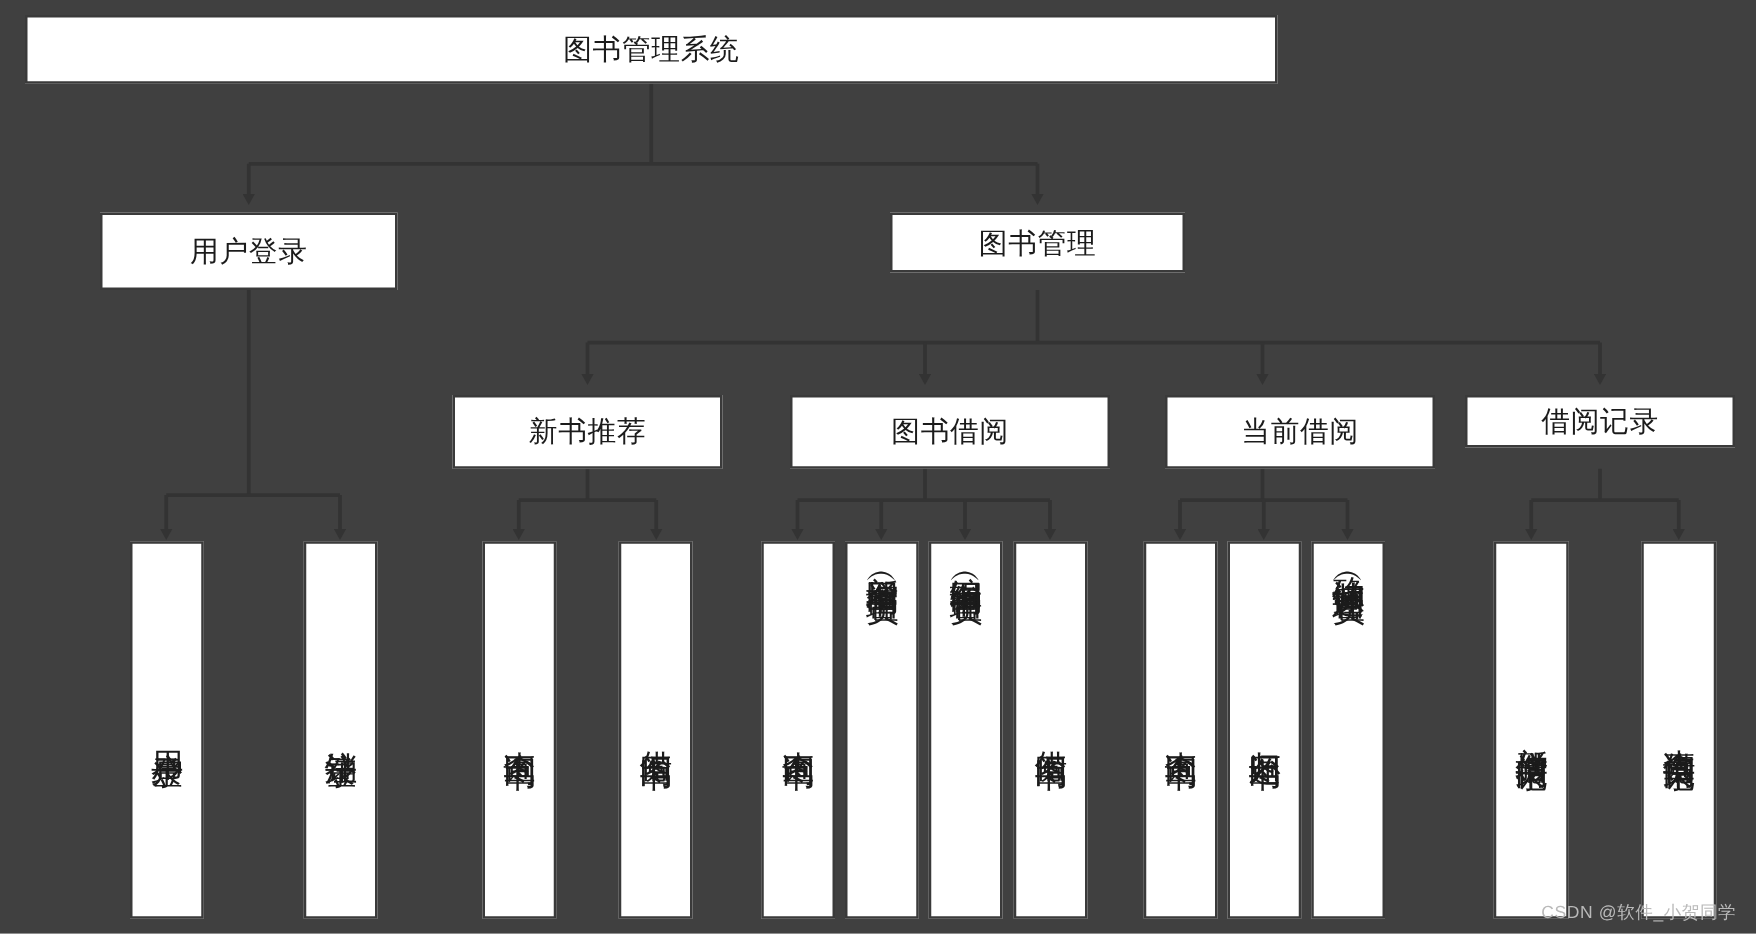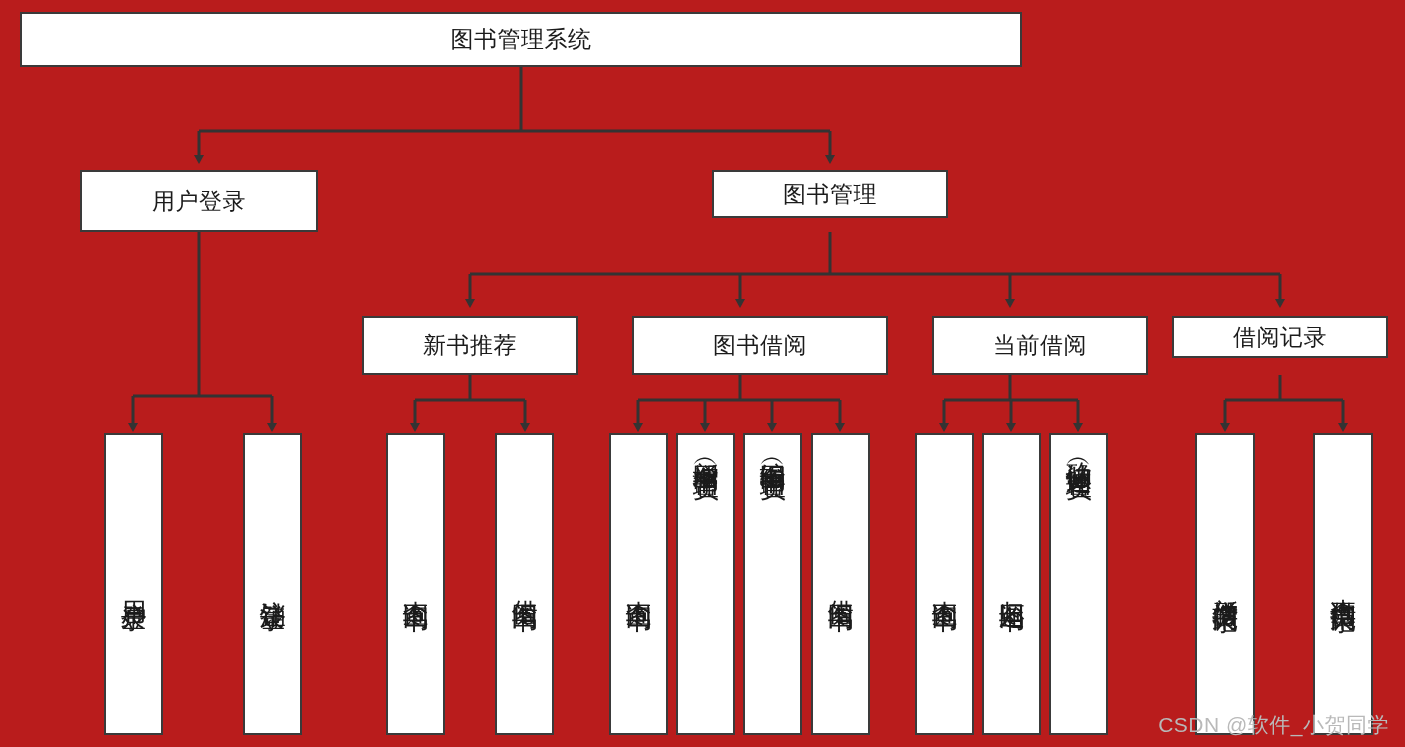--- a/index.html
+++ b/index.html
@@ -7,21 +7,21 @@
     padding: 0;
     background: #ffffff;
   }
   body {
     font-family: "Liberation Sans", "DejaVu Sans", sans-serif;
   }
   #canvas {
     position: relative;
     width: 1405px;
     height: 747px;
-    background: #b91c1c;
+    background: #404040;
     overflow: hidden;
   }
   #wires {
     position: absolute;
     left: 0;
     top: 0;
     width: 1405px;
     height: 747px;
   }
   .node {
@@ -56,21 +56,21 @@
     letter-spacing: 2px;
   }
   .node.vert.mid {
     align-items: center;
     padding-top: 0;
   }
   .watermark {
     position: absolute;
     right: 16px;
     bottom: 8px;
-    font-size: 21px;
+    font-size: 14px;
     color: #b9b9b9;
     letter-spacing: 0.5px;
     user-select: none;
     white-space: nowrap;
   }
 </style>
 </head>
 <body>
 
 <div id="canvas">

